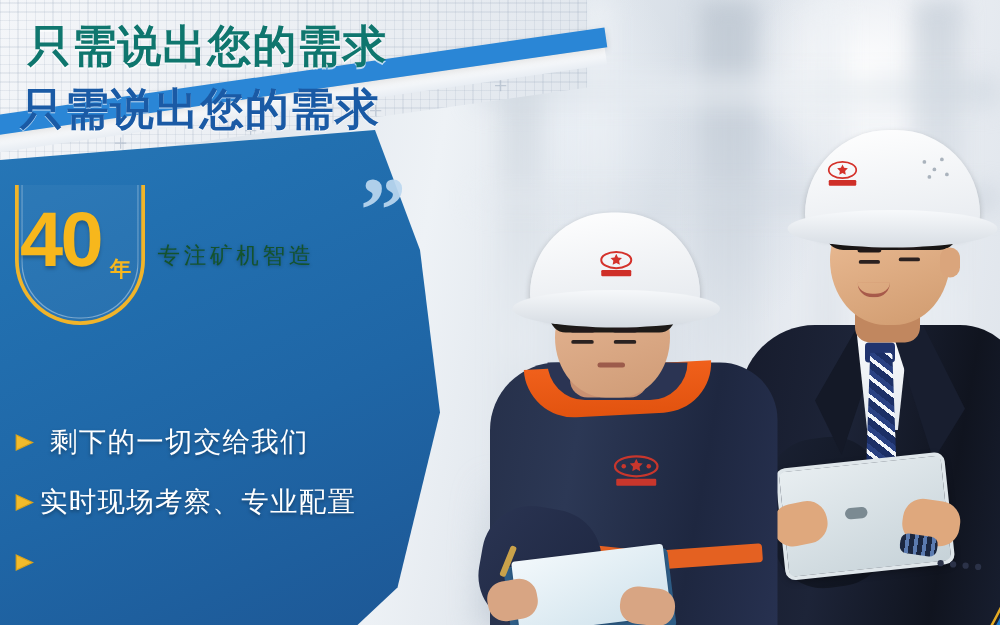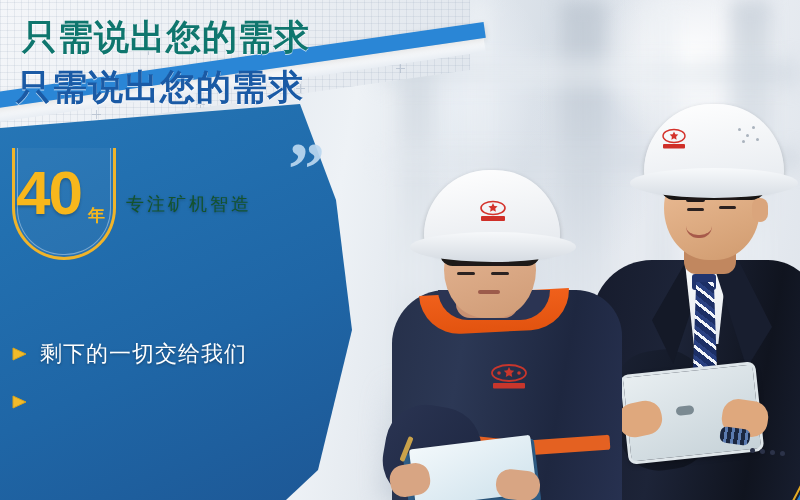--- a/index.html
+++ b/index.html
@@ -299,20 +299,27 @@
   <div class="bullets">
 
     <div class="bullet b-indent">
       <svg class="arrow" viewBox="0 0 22 18">
         <path d="M3 3 L16 9 L3 15 Z" fill="#f2bb2b"></path>
         <path d="M3 3 L16 9 L3 15 Z" fill="none" stroke="#d8a31c" stroke-width="1"></path>
       </svg>
       <span class="btext">剩下的一切交给我们</span>
     </div>
 
+    <div class="bullet">
+      <svg class="arrow" viewBox="0 0 22 18">
+        <path d="M3 3 L16 9 L3 15 Z" fill="#f2bb2b"></path>
+        <path d="M3 3 L16 9 L3 15 Z" fill="none" stroke="#d8a31c" stroke-width="1"></path>
+      </svg>
+      <span class="btext">实时现场考察、专业配置</span>
+    </div>
 
     <div class="bullet">
       <svg class="arrow" viewBox="0 0 22 18">
         <path d="M3 3 L16 9 L3 15 Z" fill="#f2bb2b"></path>
         <path d="M3 3 L16 9 L3 15 Z" fill="none" stroke="#d8a31c" stroke-width="1"></path>
       </svg>
     </div>
 
   </div>
 

